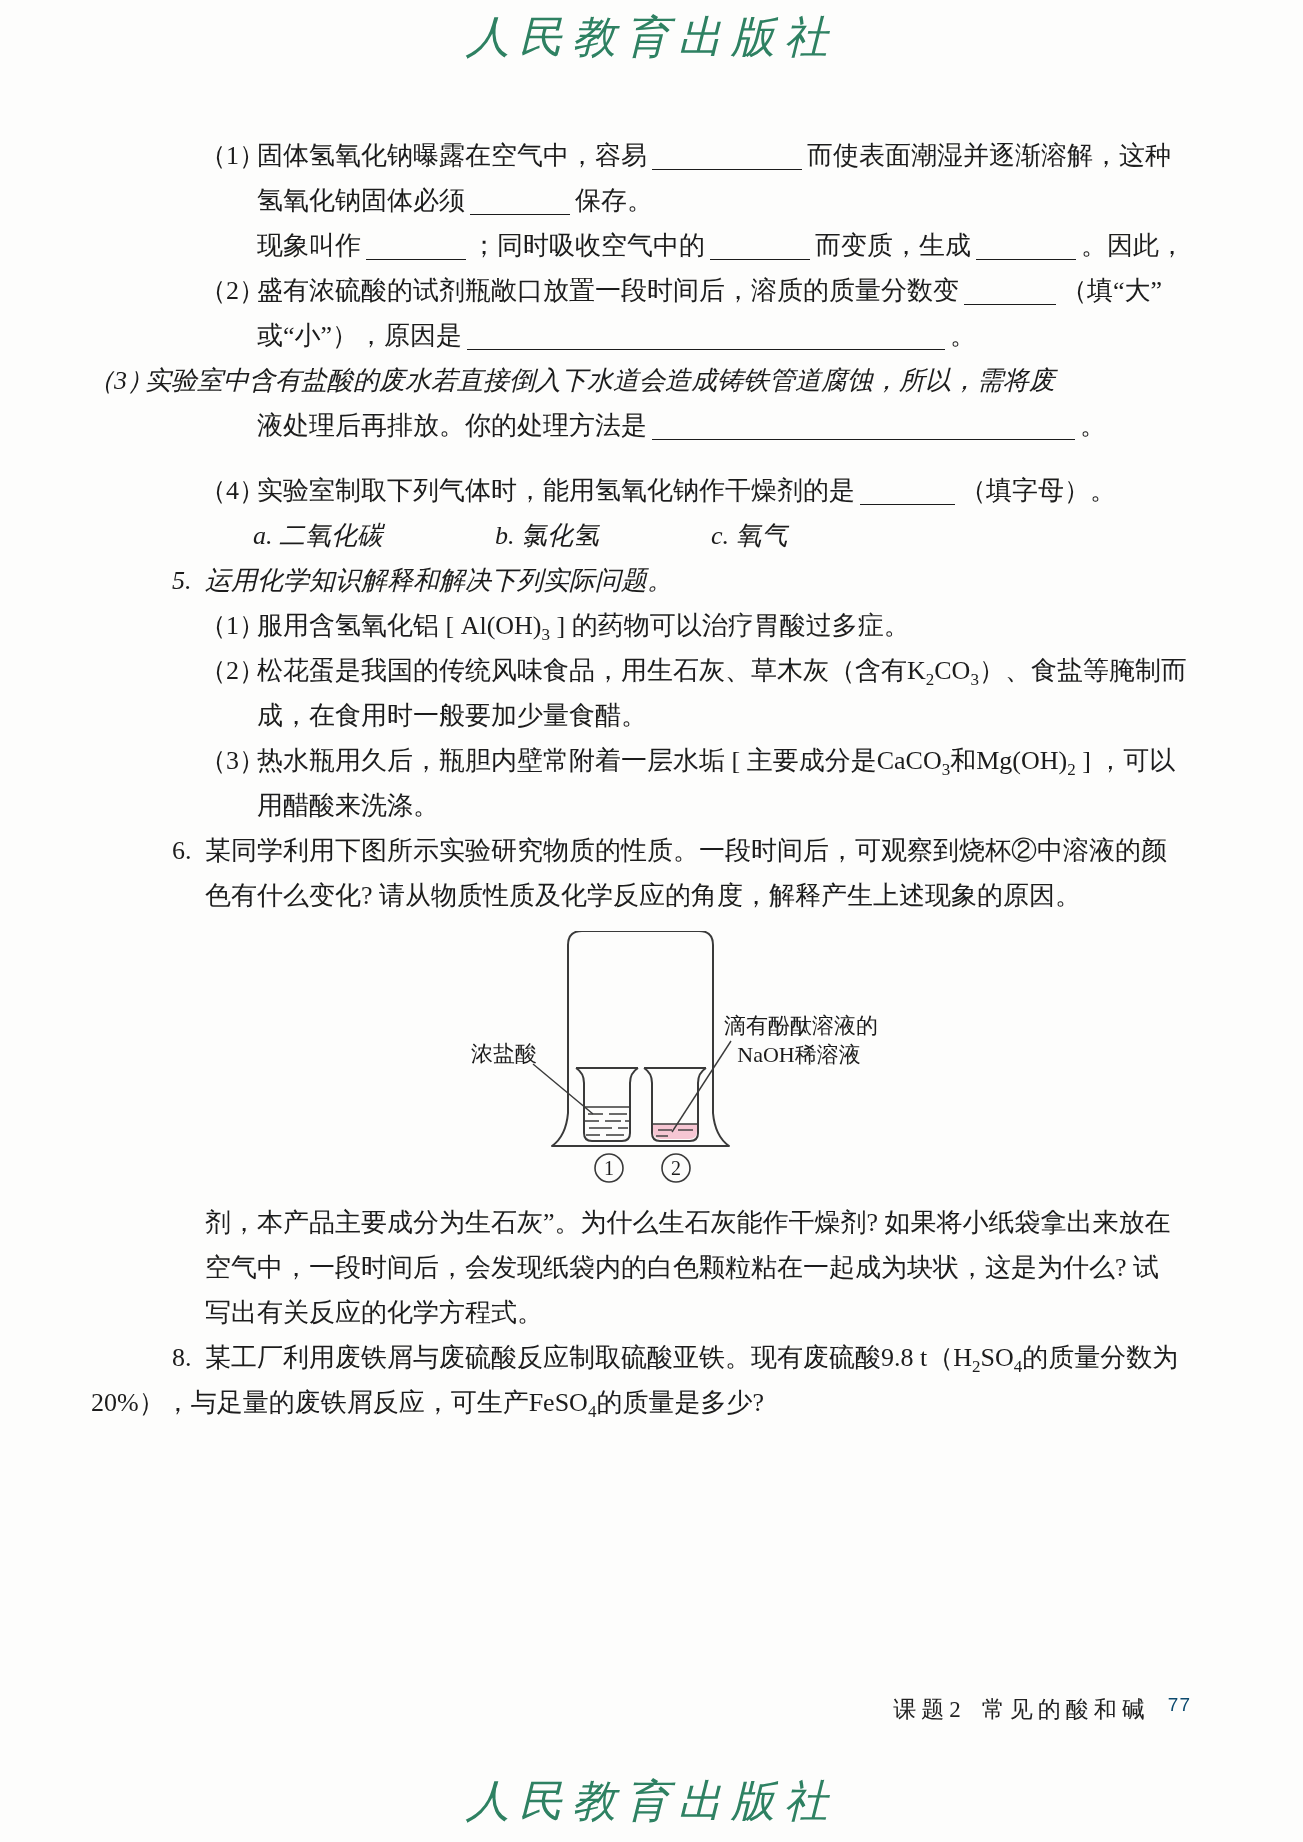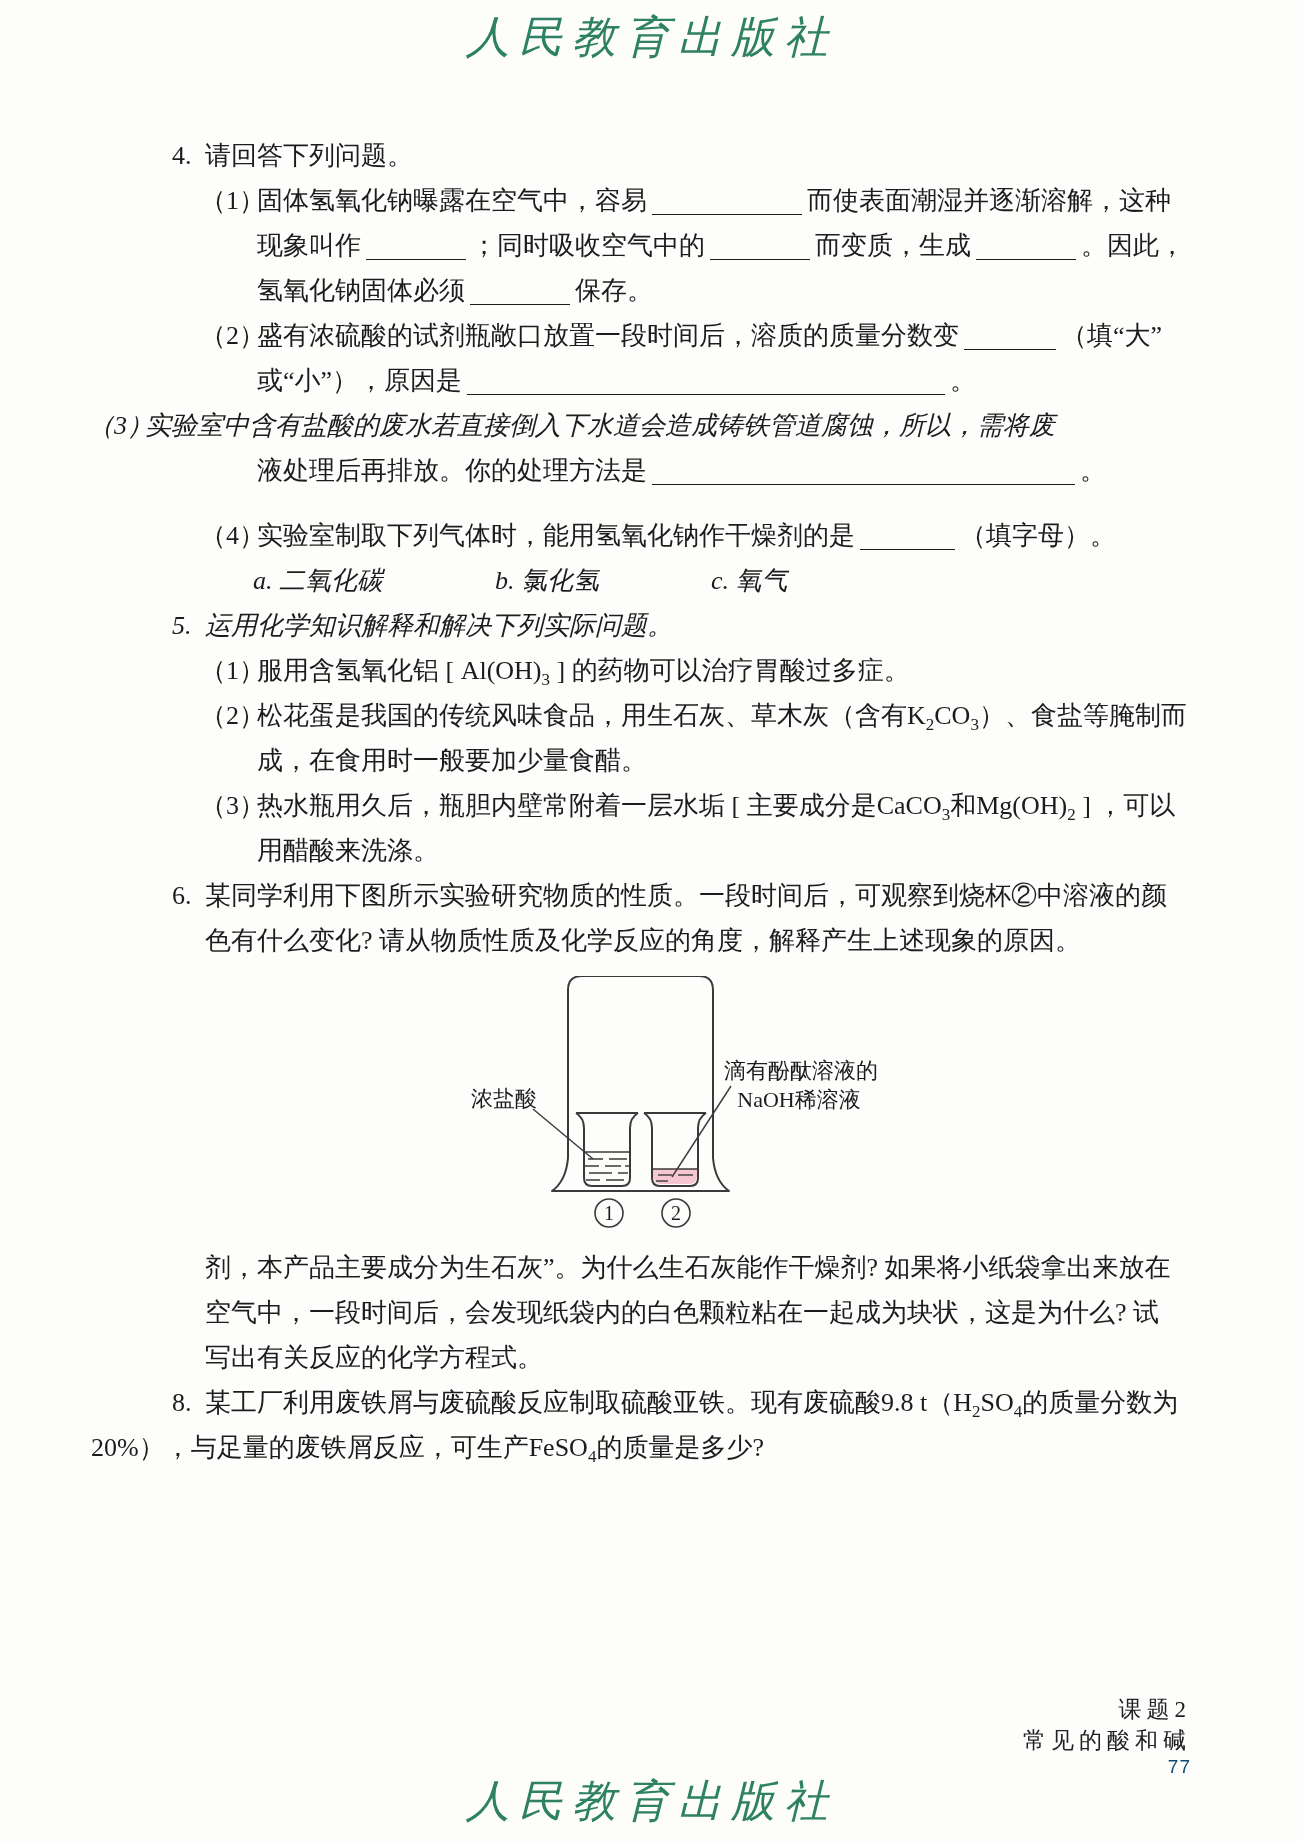--- a/index.html
+++ b/index.html
@@ -40,41 +40,39 @@
   }
   .gap{display:inline-block;}
   sub.subscript{font-size:17px;line-height:0;}
   .figure{margin:13px 0 7px 400px;width:520px;height:262px;}
   .figure svg text{
     font-family:"Liberation Serif","DejaVu Serif",serif;
     fill:#1c1c1c;
   }
   .page-footer{
     position:absolute;top:1694px;right:112px;
-    display:flex;align-items:flex-end;
+    display:flex;align-items:flex-start;
     white-space:nowrap;
-    flex-direction:column;
   }
   .footer-section{font-size:23px;letter-spacing:5px;color:#222;}
   .footer-title{font-size:23px;letter-spacing:5px;color:#222;margin-left:16px;}
   .footer-page{font-family:"Liberation Sans","DejaVu Sans",sans-serif;font-size:19px;color:#0c4a6e;margin-left:18px;letter-spacing:1px;}
 </style>
 </head>
 <body>
 
 <div class="page">
 
   <div class="logo logo-top">人民教育出版社</div>
 
   <div class="content">
     <div id="lines-top">
-        <div class="line" style="padding-left: 172px;"><span class="marker" style="width: 33px;">4.</span>请回答下列问题。</div>
         <div class="line" style="padding-left: 200px;"><span class="marker" style="width: 57px;">（1）</span>固体氢氧化钠曝露在空气中，容易<span class="blank" style="width: 150px;"></span>而使表面潮湿并逐渐溶解，这种</div>
+        <div class="line" style="padding-left: 257px;">氢氧化钠固体必须<span class="blank" style="width: 100px;"></span>保存。</div>
         <div class="line" style="padding-left: 257px;">现象叫作<span class="blank" style="width: 100px;"></span>；同时吸收空气中的<span class="blank" style="width: 100px;"></span>而变质，生成<span class="blank" style="width: 100px;"></span>。因此，</div>
-        <div class="line" style="padding-left: 257px;">氢氧化钠固体必须<span class="blank" style="width: 100px;"></span>保存。</div>
         <div class="line" style="padding-left: 200px;"><span class="marker" style="width: 57px;">（2）</span>盛有浓硫酸的试剂瓶敞口放置一段时间后，溶质的质量分数变<span class="blank" style="width: 92px;"></span>（填“大”</div>
         <div class="line" style="padding-left: 257px;">或“小”），原因是<span class="blank" style="width: 478px;"></span>。</div>
         <div class="line" style="padding-left: 88px; font-style: italic;"><span class="marker" style="width: 57px;">（3）</span>实验室中含有盐酸的废水若直接倒入下水道会造成铸铁管道腐蚀，所以，需将废</div>
         <div class="line" style="padding-left: 257px;">液处理后再排放。你的处理方法是<span class="blank" style="width: 423px;"></span>。</div>
         <div class="line" style="padding-left: 200px; margin-top: 20px;"><span class="marker" style="width: 57px;">（4）</span>实验室制取下列气体时，能用氢氧化钠作干燥剂的是<span class="blank" style="width: 95px;"></span>（填字母）。</div>
         <div class="line" style="padding-left: 253px; font-style: italic;">a. 二氧化碳<span class="gap" style="width: 112px;"></span>b. 氯化氢<span class="gap" style="width: 112px;"></span>c. 氧气</div>
         <div class="line" style="padding-left: 172px; font-style: italic;"><span class="marker" style="width: 33px;">5.</span>运用化学知识解释和解决下列实际问题。</div>
         <div class="line" style="padding-left: 200px;"><span class="marker" style="width: 57px;">（1）</span>服用含氢氧化铝 [ Al(OH)<sub class="subscript">3</sub> ] 的药物可以治疗胃酸过多症。</div>
         <div class="line" style="padding-left: 200px;"><span class="marker" style="width: 57px;">（2）</span>松花蛋是我国的传统风味食品，用生石灰、草木灰（含有K<sub class="subscript">2</sub>CO<sub class="subscript">3</sub>）、食盐等腌制而</div>
         <div class="line" style="padding-left: 257px;">成，在食用时一般要加少量食醋。</div>

